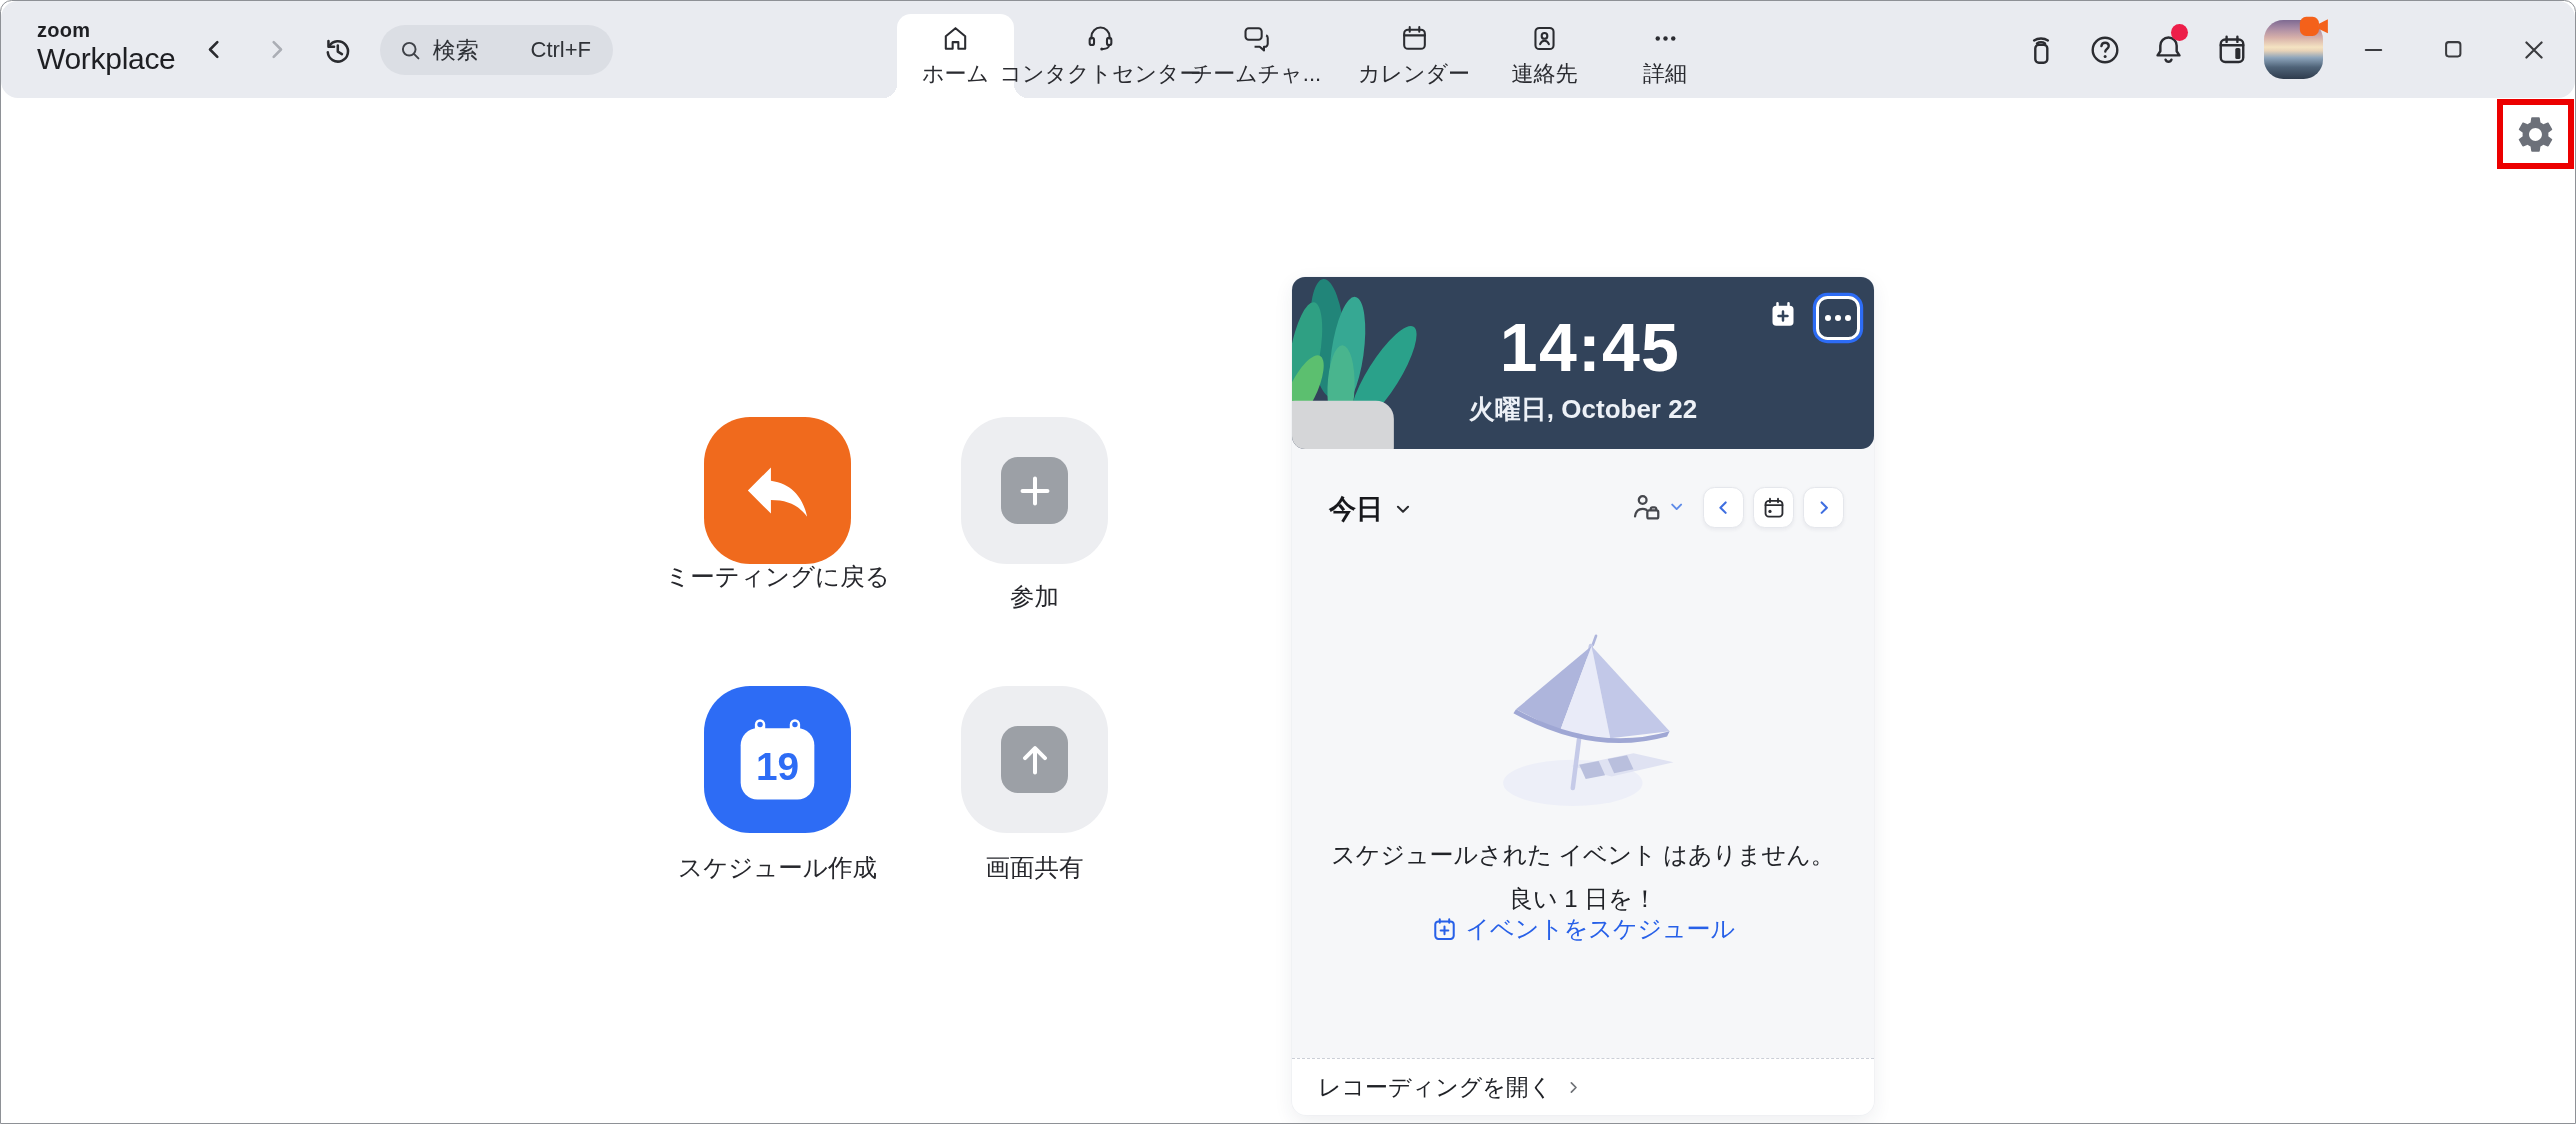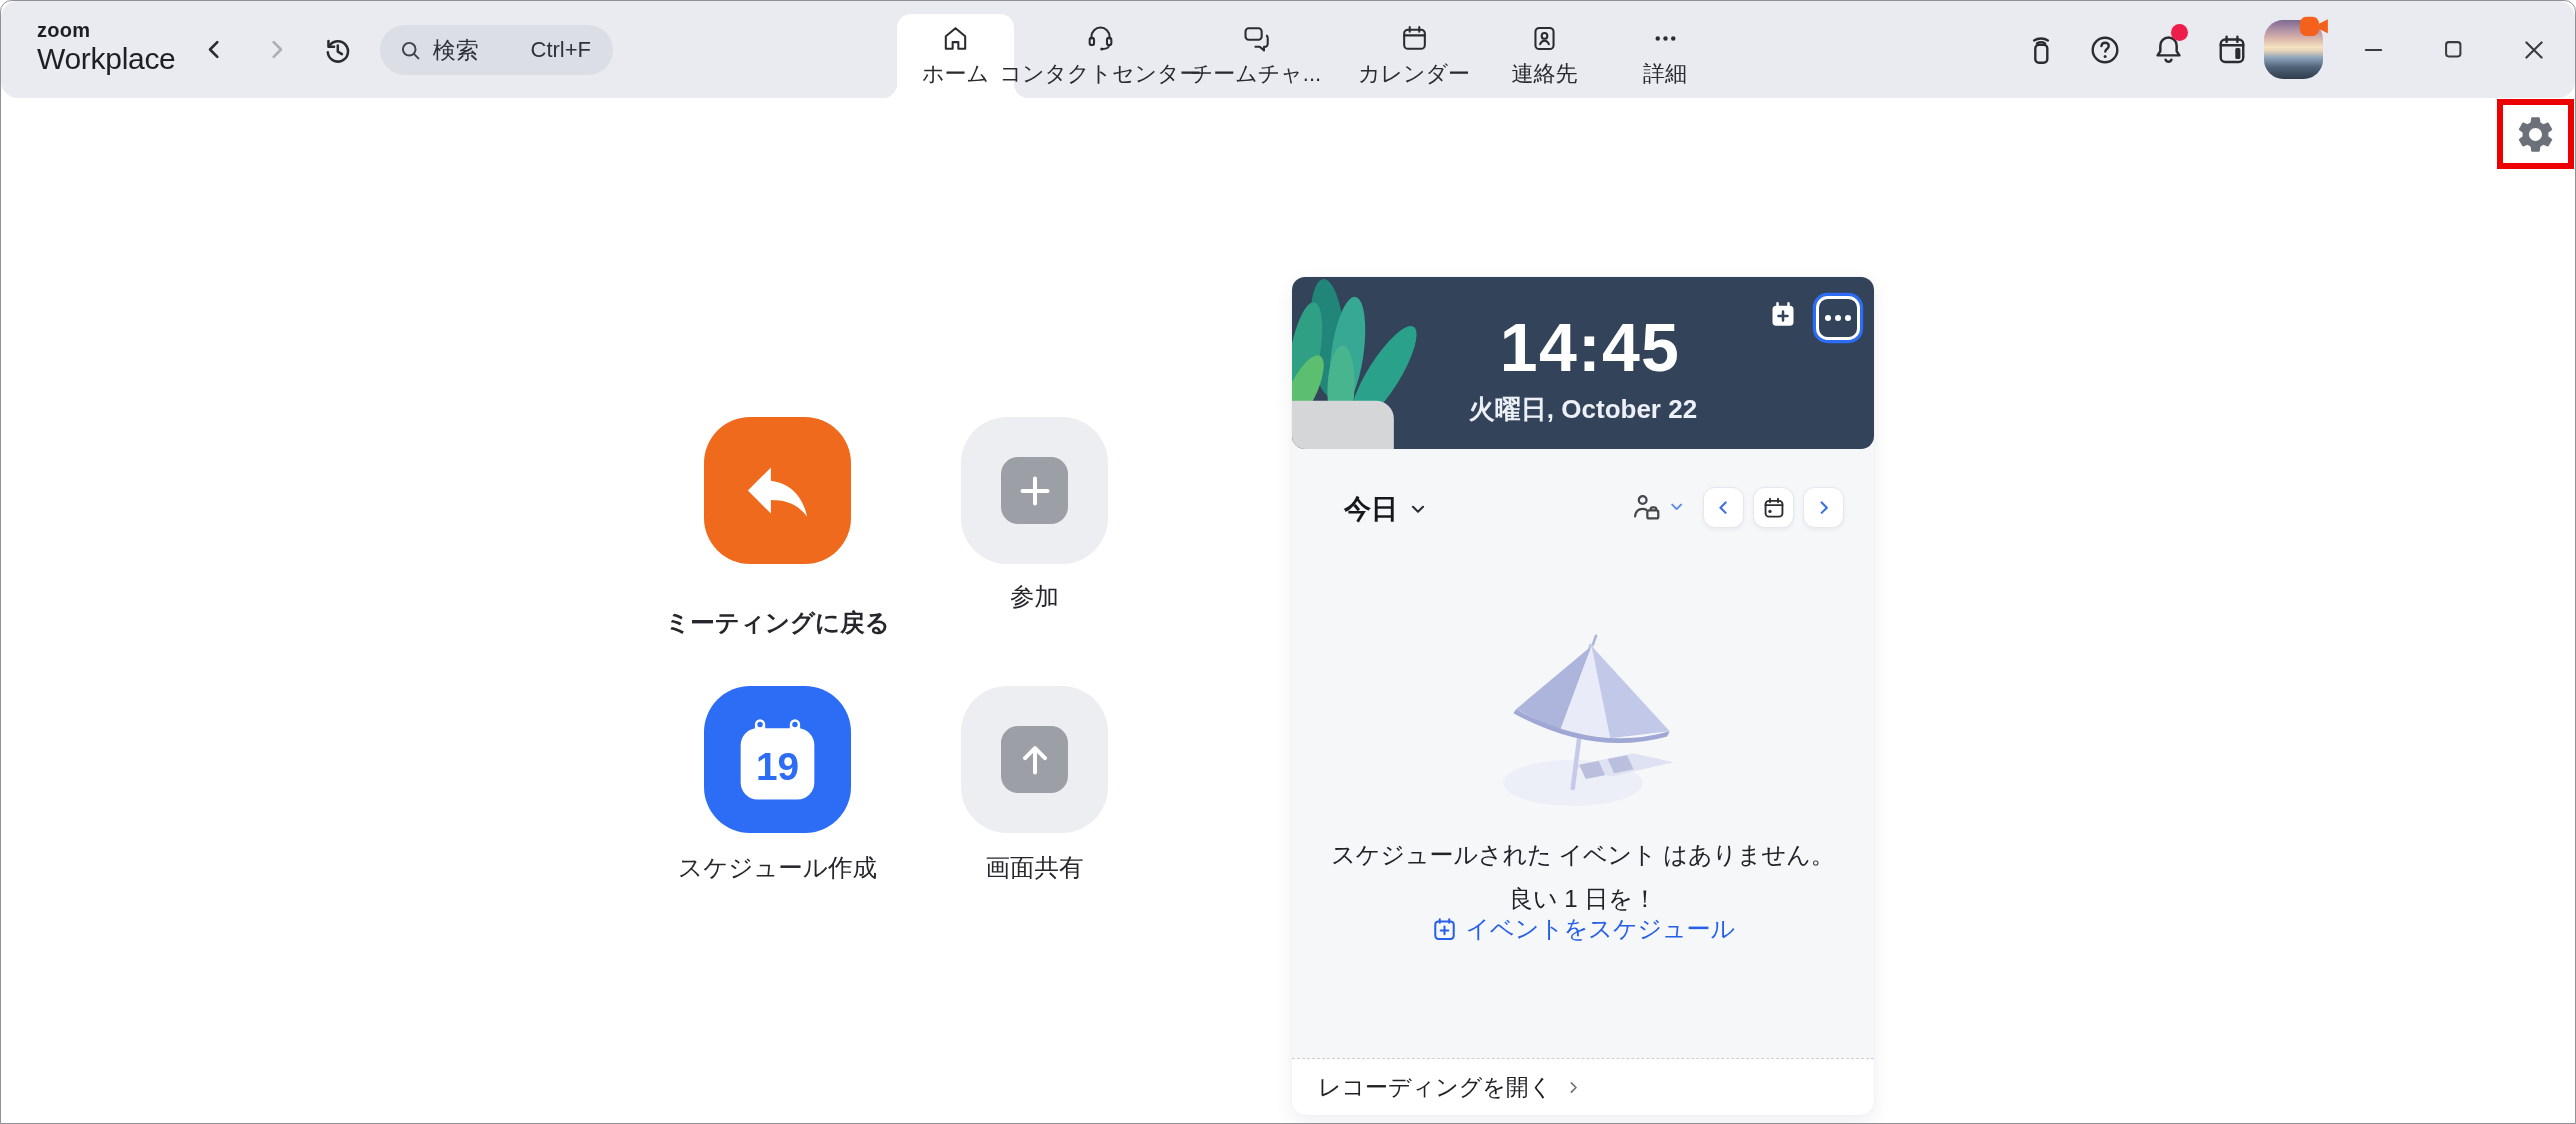--- a/index.html
+++ b/index.html
@@ -48,21 +48,21 @@
 
   
   .panel { position:absolute; left:1291px; top:179px; width:582px; height:838px; background:#F6F7F9; border-radius:14px; box-shadow:0 0 0 0.6px #ECEEF2, 0 6.4px 19.3px rgba(40,50,80,.08); }
   .clock-card { position:absolute; top:0; left:0; right:0; height:172px; background:#32435A; border-radius:13px; overflow:hidden; }
   .clock-time { position:absolute; top:31px; left:0; right:0; text-align:center; font-size:68px; font-weight:700; color:#fff; letter-spacing:1.3px;margin-left:14px; }
   .clock-date { position:absolute; top:115px; left:0; right:0; text-align:center; font-size:26px; color:#EDF1F7;font-weight:bold; }
   .card-calplus { position:absolute; top:23px; right:76px; background:none; border:none; cursor:pointer; display:flex; }
   .card-more { position:absolute; top:19.3px; right:14px; width:44px; height:44px; border:3.2px solid #fff; border-radius:11.6px; background:transparent; box-shadow:0 0 0 3.2px #2D6CF5; cursor:pointer; display:flex; align-items:center; justify-content:center; gap:4.5px; }
   .card-more i { width:5.8px; height:5.8px; border-radius:50%; background:#fff; }
 
-  .toolbar { position:absolute; top:210px; left:15px; right:0; height:43px; }
+  .toolbar { position:absolute; top:210px; left:0; right:0; height:43px; }
   .today { position:absolute; left:37px; top:0; height:43px; display:flex; align-items:center; gap:9px; background:none; border:none; cursor:pointer; font-size:27px; font-weight:600; color:#17181C; }
   .audience { position:absolute; right:188px; top:3.9px; display:flex; align-items:center; gap:5.2px; background:none; border:none; cursor:pointer; }
   .navgroup { position:absolute; right:30px; top:0; display:flex; gap:9px; }
   .navsq { width:41px; height:41px; border-radius:11.6px; background:#fff; border:1.3px solid #E5E7EC; box-shadow:0 1.3px 3.9px rgba(30,40,70,.06); cursor:pointer; display:flex; align-items:center; justify-content:center; }
 
   .empty-line { position:absolute; left:0; right:0; text-align:center; font-size:24px; color:#212328; }
   .sched-link { position:absolute; top:636px; left:0; right:0; display:flex; align-items:center; justify-content:center; gap:7.7px; background:none; border:none; cursor:pointer; font-size:24px; color:#2760E8; font-weight:500; width:100%; }
   .umbrella { position:absolute; left:184px; top:356px; }
 
   .pfooter { position:absolute; left:0; right:0; bottom:0; height:57px; background:#fff; border-top:1.3px dashed #CBCFD7; border-radius:0 0 14px 14px; display:flex; align-items:center; padding-left:26px; gap:13px; cursor:pointer; }
@@ -214,21 +214,21 @@
           <path fill="#6C7079" d="M19.14,12.94c0.04-0.3,0.06-0.61,0.06-0.94c0-0.32-0.02-0.64-0.07-0.94l2.03-1.58c0.18-0.14,0.23-0.41,0.12-0.61 l-1.92-3.32c-0.12-0.22-0.37-0.29-0.59-0.22l-2.39,0.96c-0.5-0.38-1.03-0.7-1.62-0.94L14.4,2.81c-0.04-0.24-0.24-0.41-0.48-0.41 h-3.84c-0.24,0-0.43,0.17-0.47,0.41L9.25,5.35C8.66,5.59,8.12,5.92,7.63,6.29L5.24,5.33c-0.22-0.08-0.47,0-0.59,0.22L2.74,8.87 C2.62,9.08,2.66,9.34,2.86,9.48l2.03,1.58C4.84,11.36,4.8,11.69,4.8,12s0.02,0.64,0.07,0.94l-2.03,1.58 c-0.18,0.14-0.23,0.41-0.12,0.61l1.92,3.32c0.12,0.22,0.37,0.29,0.59,0.22l2.39-0.96c0.5,0.38,1.03,0.7,1.62,0.94l0.36,2.54 c0.05,0.24,0.24,0.41,0.48,0.41h3.84c0.24,0,0.44-0.17,0.47-0.41l0.36-2.54c0.59-0.24,1.13-0.56,1.62-0.94l2.39,0.96 c0.22,0.08,0.47,0,0.59-0.22l1.92-3.32c0.12-0.22,0.07-0.47-0.12-0.61L19.14,12.94z M12,15.6c-1.98,0-3.6-1.62-3.6-3.6 s1.62-3.6,3.6-3.6s3.6,1.62,3.6,3.6S13.98,15.6,12,15.6z"></path>
         </svg>
       </button>
     </div>
 
     <button class="sqbtn orange" style="left:703px; top:319px;">
       <svg width="79" height="79" viewBox="0 0 24 24">
         <path d="M10 9V5l-7 7 7 7v-4.1c5 0 8.5 1.6 11 5.1-1-5-4-10-11-11z" fill="#fff"></path>
       </svg>
     </button>
-    <div class="albl" style="left:609px; top:508px;font-weight:bold;">ミーティングに戻る</div>
+    <div class="albl" style="left:609px; top:462px;">ミーティングに戻る</div>
 
     <button class="sqbtn gray" style="left:960px; top:319px;">
       <span class="innersq">
         <svg width="46" height="46" viewBox="0 0 24 24">
             <path d="M12 5.5v13M5.5 12h13" stroke="#fff" stroke-width="2.1" stroke-linecap="round"></path>
           </svg>
       </span>
     </button>
     <div class="albl" style="left:866px; top:482px;">参加</div>
 

